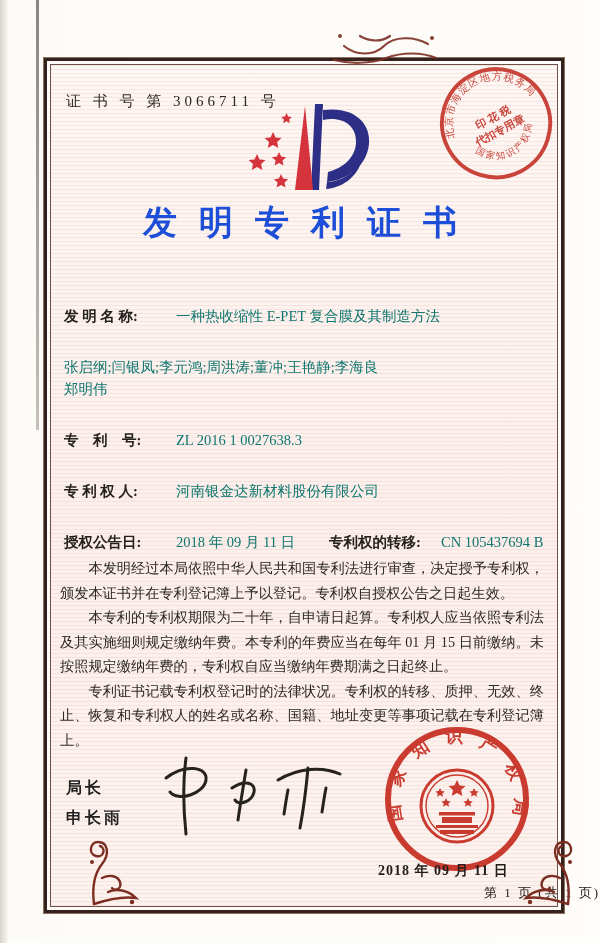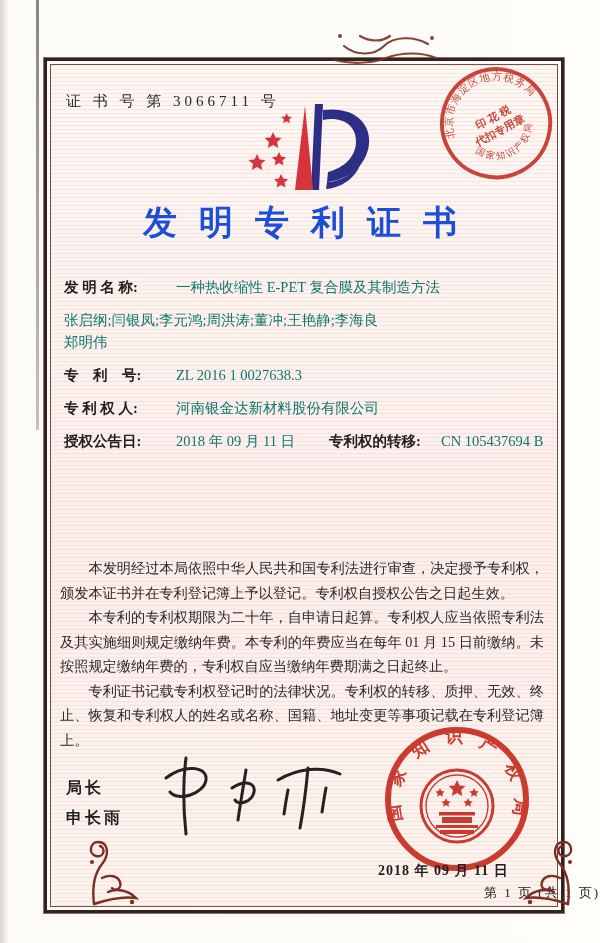--- a/index.html
+++ b/index.html
@@ -33,21 +33,21 @@
   .cert-no{position:absolute;left:66px;top:92px;font-size:15px;letter-spacing:4px;font-weight:normal;color:#2a2623;}
 
   .logo{position:absolute;left:243px;top:98px;}
 
   .title{
     position:absolute;left:0;right:0;top:200px;text-align:center;
     font-size:34px;font-weight:bold;letter-spacing:22px;text-indent:22px;color:#1d4ed8;
   }
 
   .fields{position:absolute;left:64px;top:276px;width:480px;font-size:14.5px;}
-  .field-row{display:flex;margin-bottom:11px;line-height:22px;}
+  .field-row{display:flex;margin-bottom:11px;line-height:22px;margin-top:29px;}
   .field-label{flex:0 0 112px;white-space:pre;font-weight:bold;color:#24201d;}
   .field-value{flex:1;color:#0f766e;}
   .field-value .second-line{display:block;}
   .grant-row{display:flex;}
   .grant-pair{display:flex;}
   .grant-pair + .grant-pair{margin-left:34px;}
 
   .paragraphs{
     position:absolute;left:60px;top:556px;width:484px;
     font-size:14.2px;line-height:24.5px;color:#2c2826;text-align:justify;

